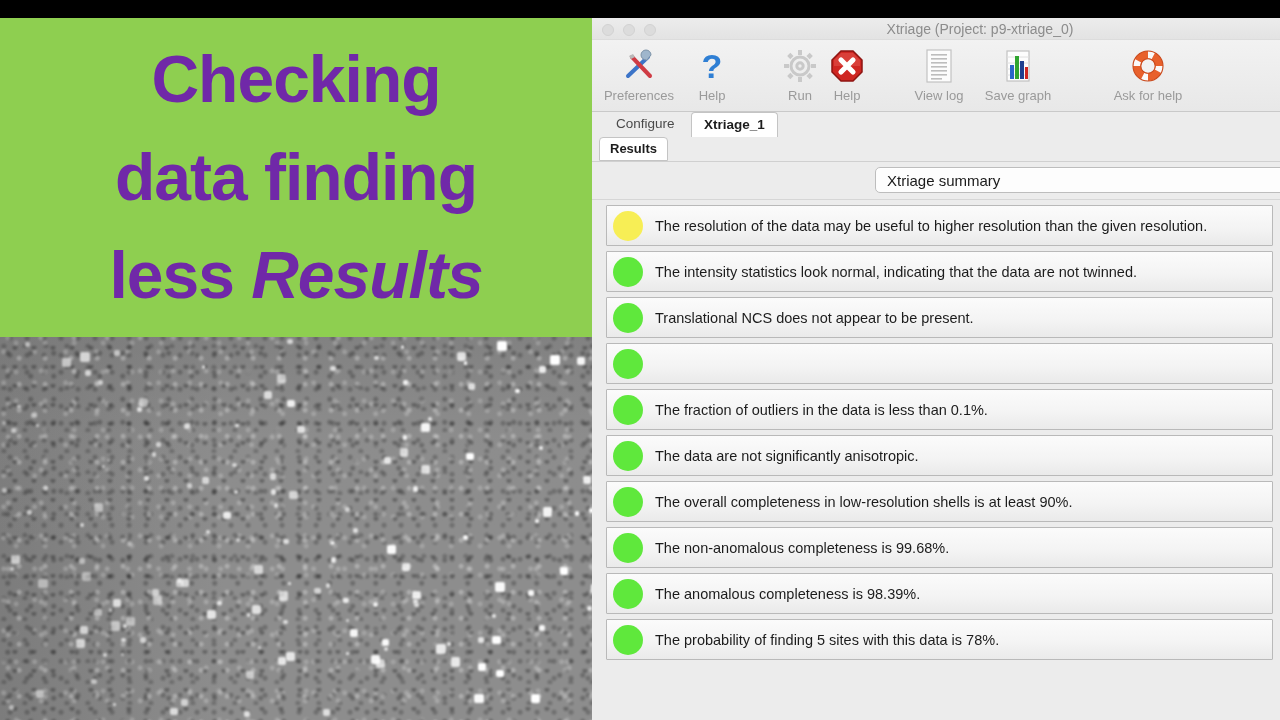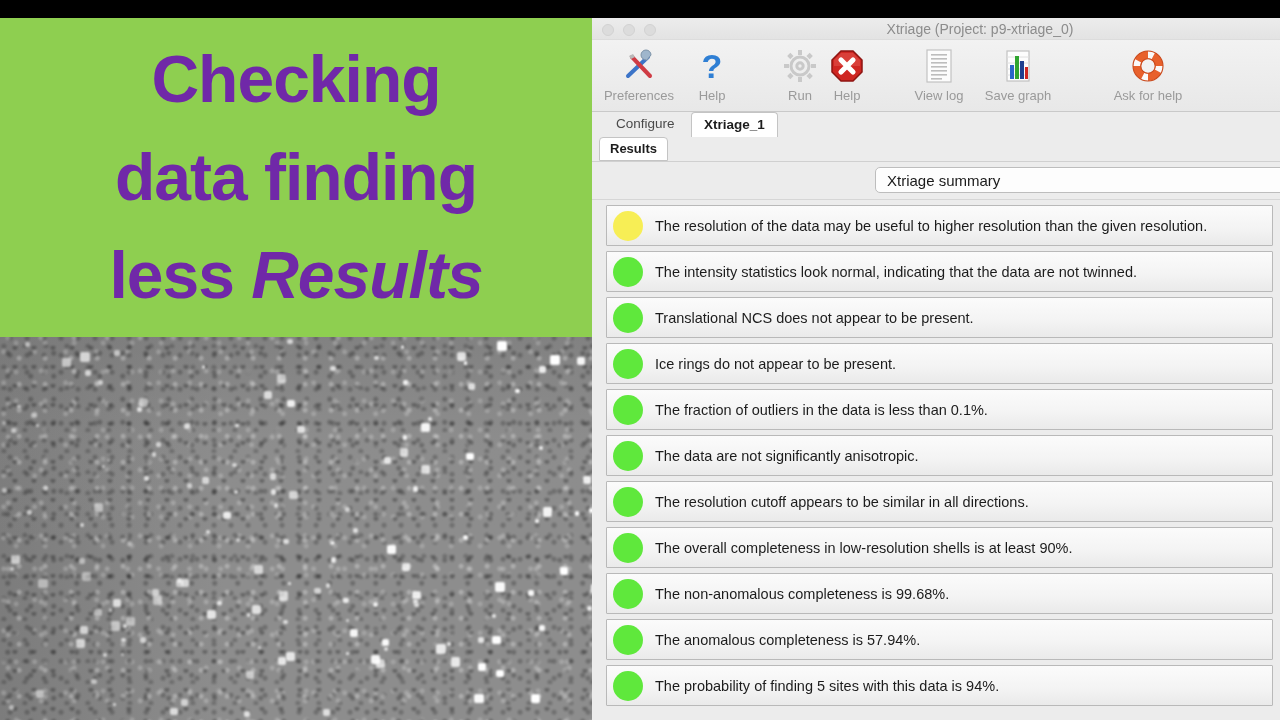--- a/index.html
+++ b/index.html
@@ -514,46 +514,41 @@
         <div class="result-row">
           <div class="dot green"></div>
           <div class="rtext">The intensity statistics look normal, indicating that the data are not twinned.</div>
         </div>
         <div class="result-row">
           <div class="dot green"></div>
           <div class="rtext">Translational NCS does not appear to be present.</div>
         </div>
         <div class="result-row">
           <div class="dot green"></div>
-          <div class="rtext">Ice rings do not appear to be present.</div>
         </div>
         <div class="result-row">
           <div class="dot green"></div>
           <div class="rtext">The fraction of outliers in the data is less than 0.1%.</div>
         </div>
         <div class="result-row">
           <div class="dot green"></div>
           <div class="rtext">The data are not significantly anisotropic.</div>
         </div>
         <div class="result-row">
           <div class="dot green"></div>
-          <div class="rtext">The resolution cutoff appears to be similar in all directions.</div>
-        </div>
-        <div class="result-row">
-          <div class="dot green"></div>
           <div class="rtext">The overall completeness in low-resolution shells is at least 90%.</div>
         </div>
         <div class="result-row">
           <div class="dot green"></div>
           <div class="rtext">The non-anomalous completeness is 99.68%.</div>
         </div>
         <div class="result-row">
           <div class="dot green"></div>
-          <div class="rtext">The anomalous completeness is 57.94%.</div>
-        </div>
-        <div class="result-row">
-          <div class="dot green"></div>
-          <div class="rtext">The probability of finding 5 sites with this data is 94%.</div>
+          <div class="rtext">The anomalous completeness is 98.39%.</div>
+        </div>
+        <div class="result-row">
+          <div class="dot green"></div>
+          <div class="rtext">The probability of finding 5 sites with this data is 78%.</div>
         </div>
       </div>
 
   </div>
 </div>
 
 </body></html>

